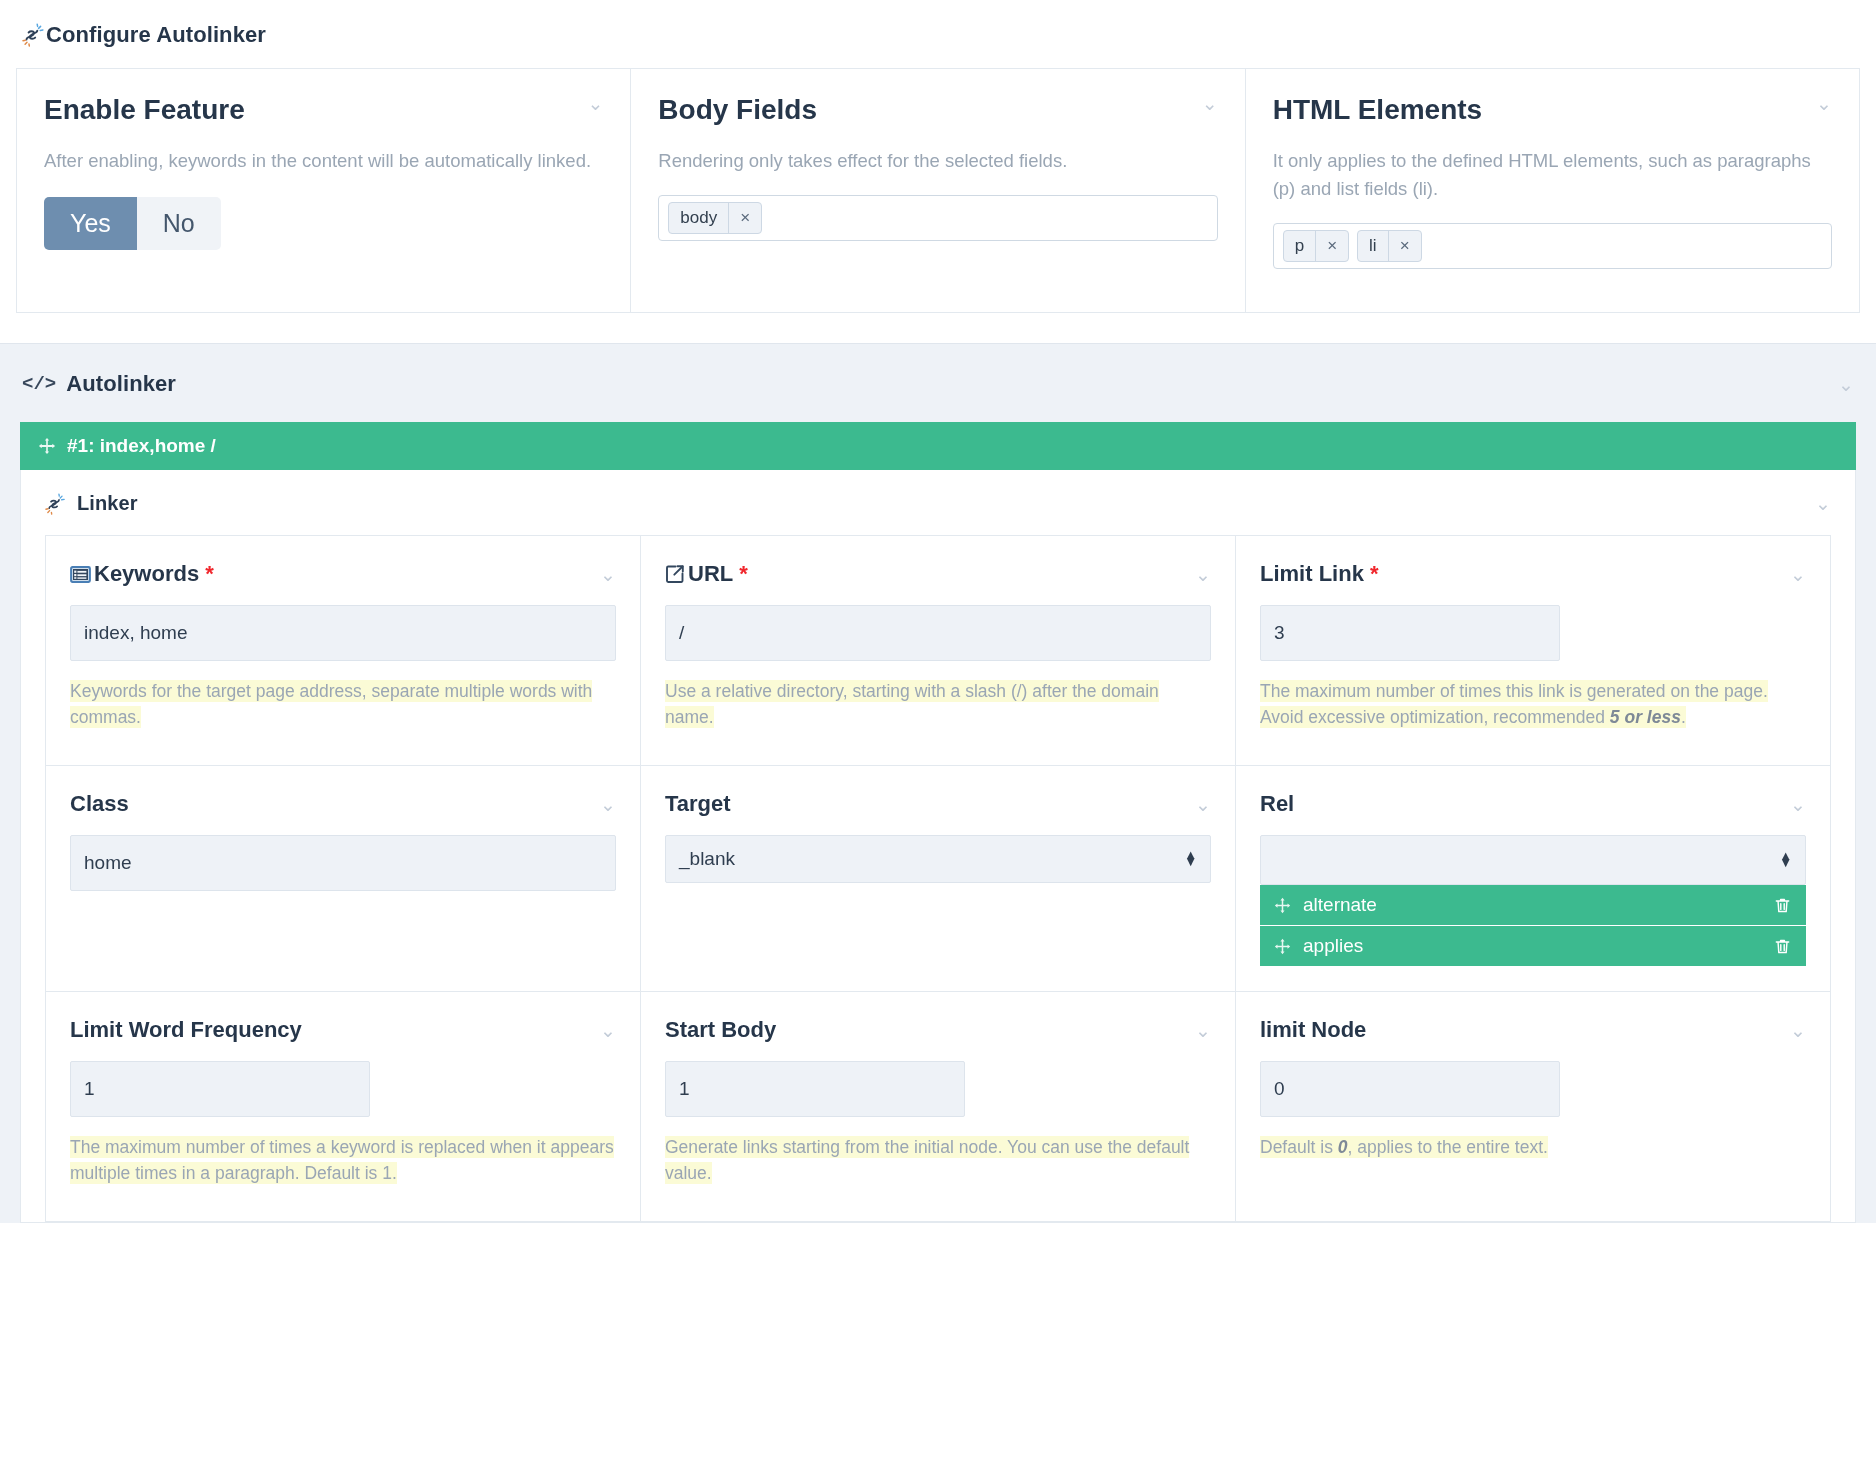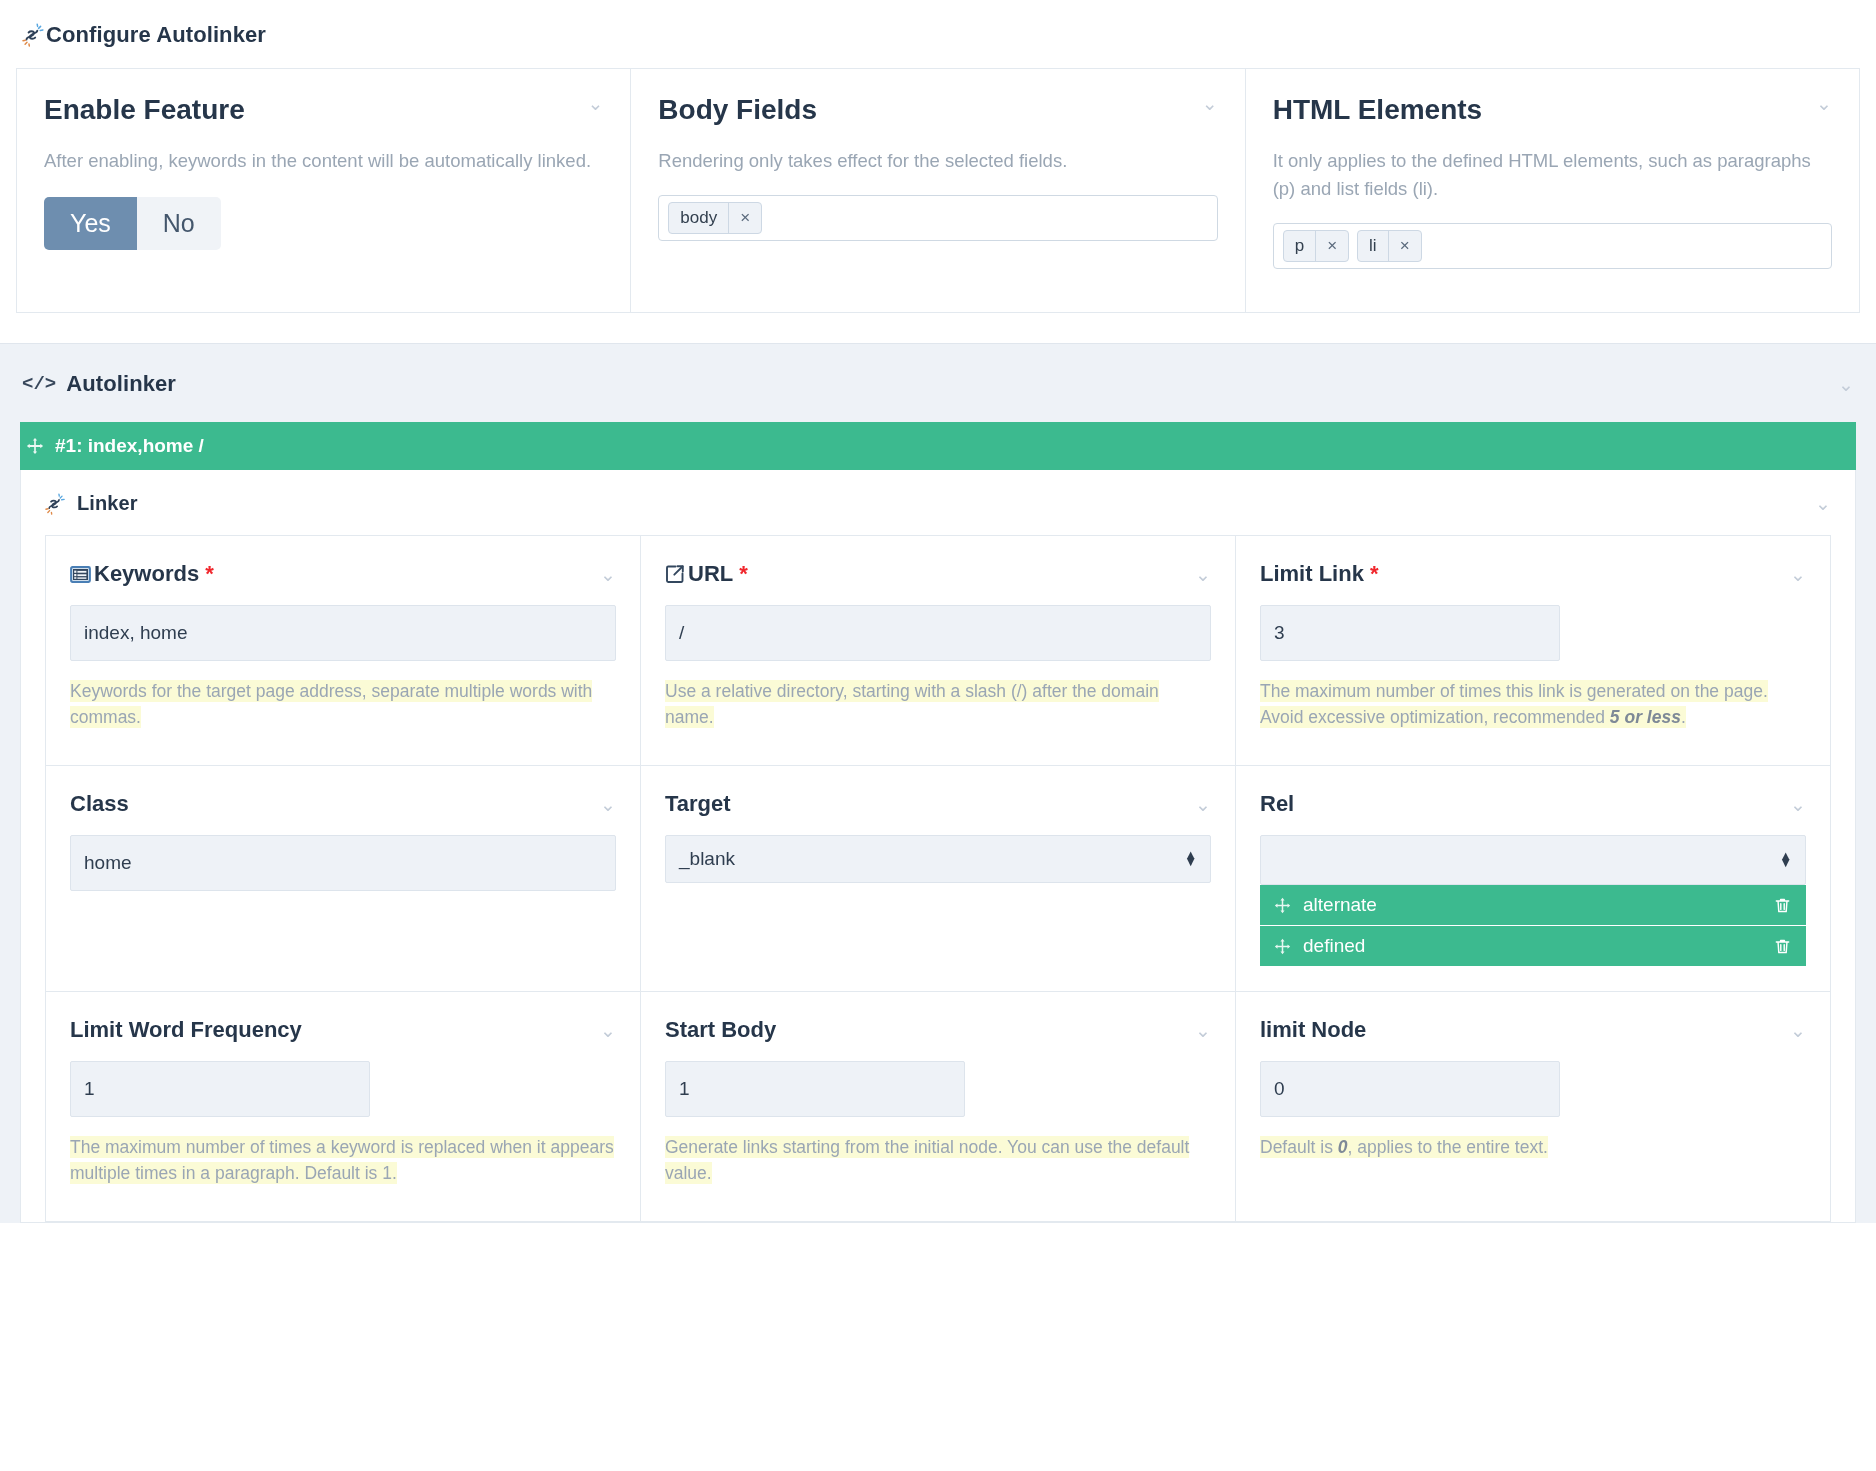--- a/index.html
+++ b/index.html
@@ -114,21 +114,21 @@
     font-size:19px; font-weight:bold; color:#37475b;
     margin-right:10px;
   }
   #autolinker-header .chev { margin-left:auto; }
 
   .item-bar {
     background:#3bb992;
     background:#3cba8f;
     color:#fff;
     margin:0 20px;
-    padding:13px 6px;
+    padding:13px 18px;
     display:flex; align-items:center; gap:11px;
     font-size:19px; font-weight:bold;
   }
   .item-body {
     background:#fff;
     margin:0 20px;
     border:1px solid #e3e9ef;
     border-top:none;
   }
   .linker-head {
@@ -452,21 +452,21 @@
                 <path d="M3.5 5.3h13M8 5.3V3.6h4v1.7M5.3 5.3l.8 11.1h7.8l.8-11.1M8.2 8.1v6M11.8 8.1v6" fill="none" stroke="#ffffff" stroke-width="1.5" stroke-linecap="round" stroke-linejoin="round"></path>
               </svg>
             </span>
           </div>
           <div class="rel-row">
             <span class="mv">
               <svg width="17" height="17" viewBox="0 0 20 20">
                 <path d="M10 1 L12.4 4 H10.9 V9 H15.9 V7.5 L19 10 L15.9 12.5 V11 H10.9 V16 H12.4 L10 19 L7.6 16 H9.1 V11 H4.1 V12.5 L1 10 L4.1 7.5 V9 H9.1 V4 H7.6 Z" fill="#ffffff" opacity=".92"></path>
               </svg>
             </span>
-            <span>defined</span>
+            <span>applies</span>
             <span class="trash">
               <svg width="19" height="19" viewBox="0 0 20 20">
                 <path d="M3.5 5.3h13M8 5.3V3.6h4v1.7M5.3 5.3l.8 11.1h7.8l.8-11.1M8.2 8.1v6M11.8 8.1v6" fill="none" stroke="#ffffff" stroke-width="1.5" stroke-linecap="round" stroke-linejoin="round"></path>
               </svg>
             </span>
           </div>
         </div>
       </div>
 
       <div class="fcell">

